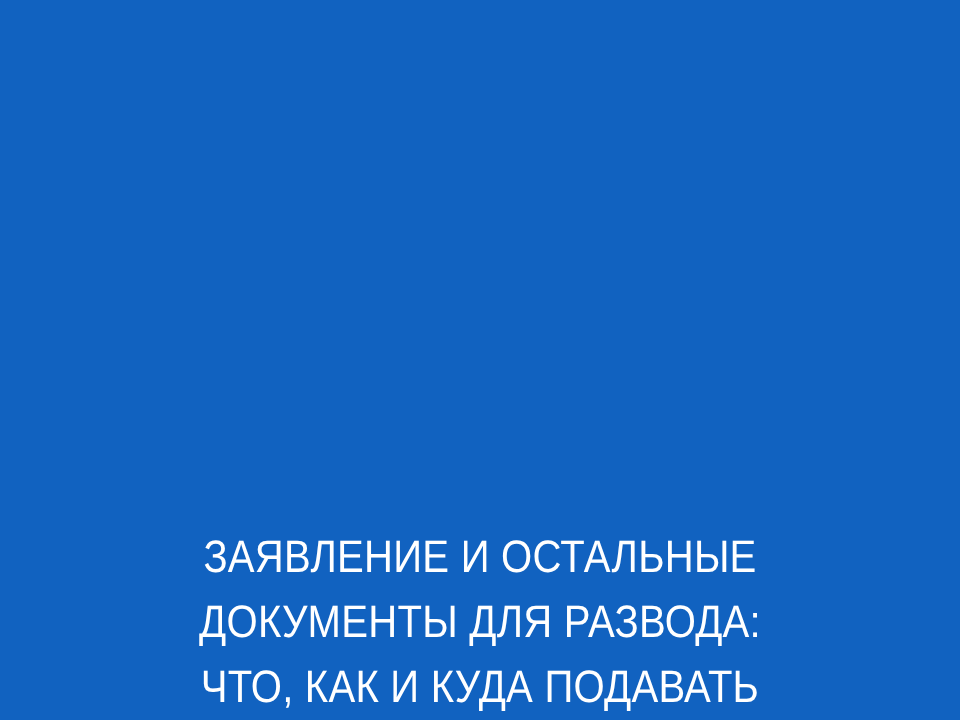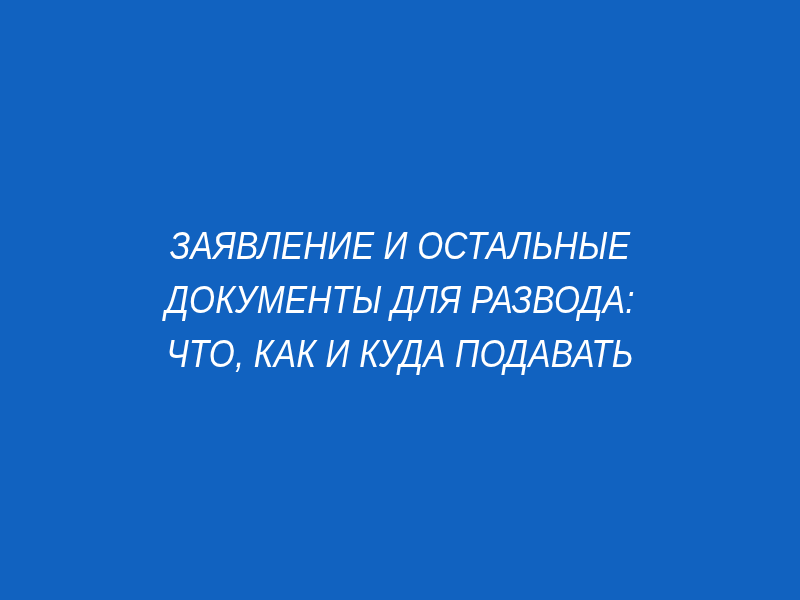--- a/index.html
+++ b/index.html
@@ -14,24 +14,23 @@
     overflow: hidden;
     font-family: "Liberation Sans", "DejaVu Sans", sans-serif;
   }
 
   #banner {
     position: relative;
     box-sizing: border-box;
     width: 800px;
     height: 600px;
     display: flex;
-    align-items: center;
+    align-items: flex-end;
     justify-content: center;
     background-color: #1162C0;
-    font-style: italic;
   }
 
   #headline {
     margin: 0;
     padding: 0;
     width: 700px;
     text-align: center;
     color: #FFFFFF;
     font-family: "Liberation Sans", "DejaVu Sans", sans-serif;
     font-size: 38px;

